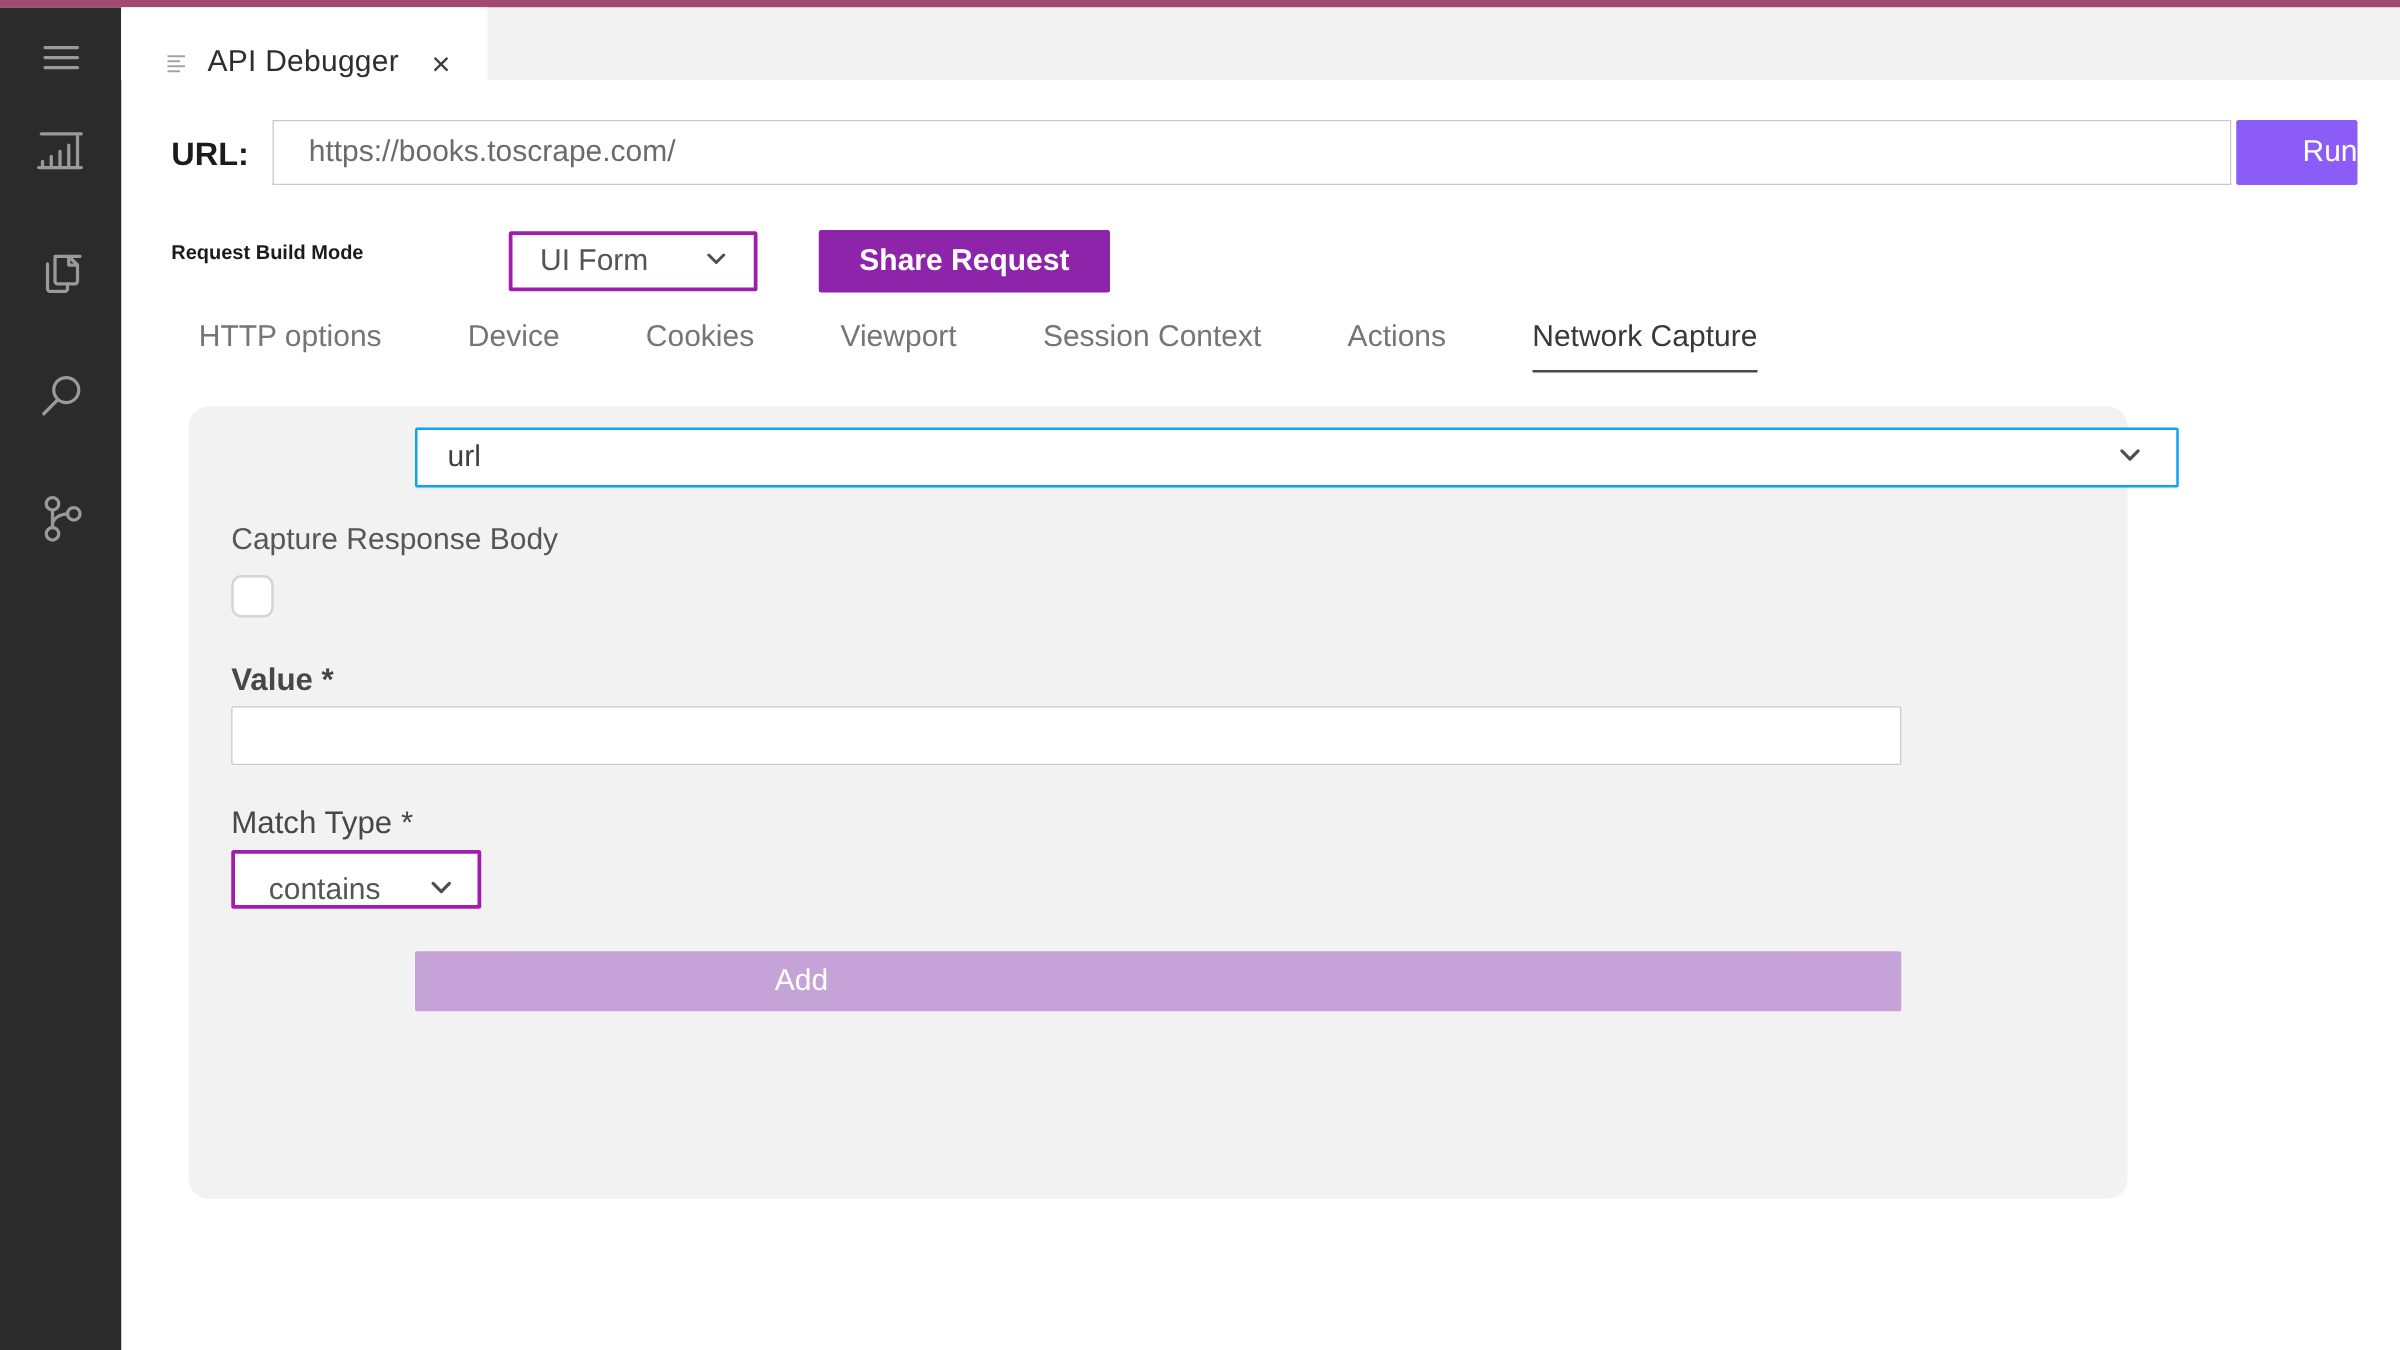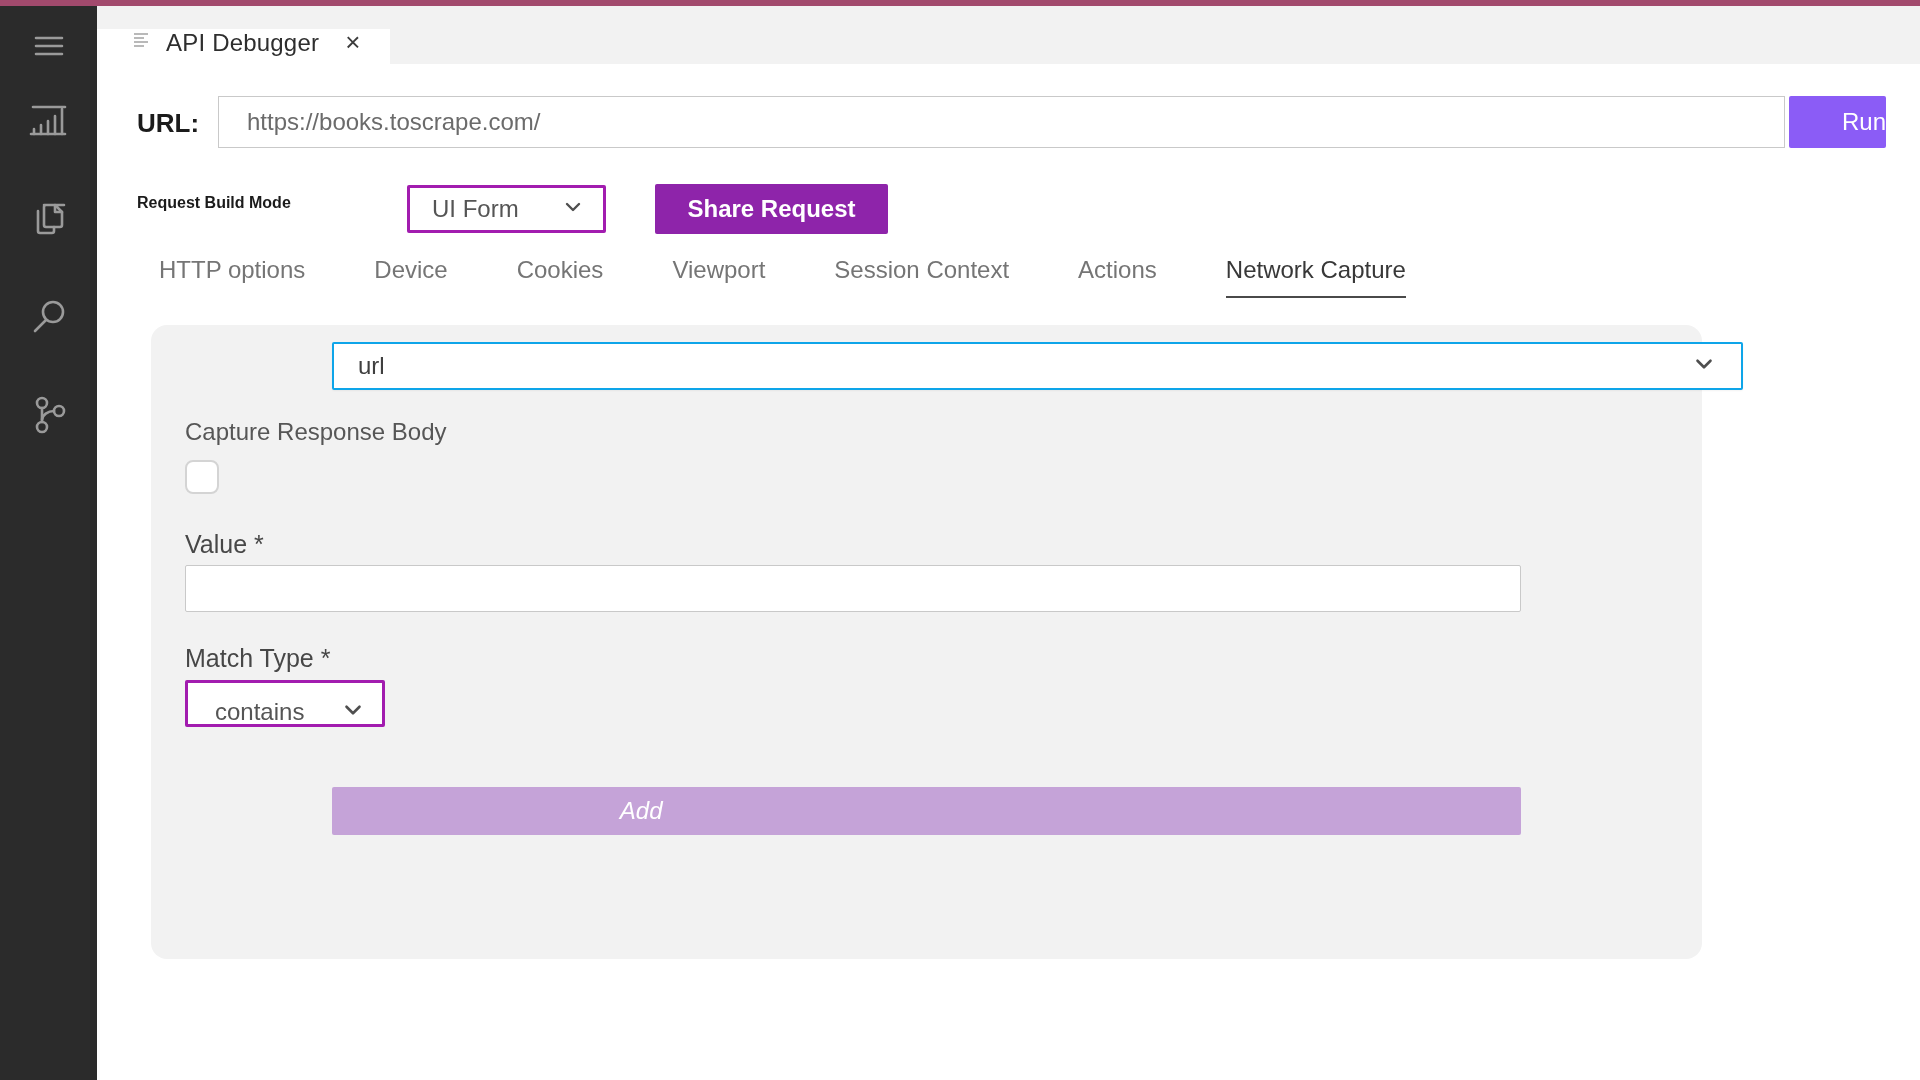--- a/index.html
+++ b/index.html
@@ -11,21 +11,21 @@
 
   
   .sidebar { position:absolute; left:0; top:6px; width:97px; height:1074px; background:#2b2b2b; }
   .side-icon { position:absolute; left:26px; width:46px; height:46px; display:flex;
                align-items:center; justify-content:center; cursor:pointer; }
   .side-icon svg { stroke:#9a9a9a; fill:none; stroke-width:2.6; stroke-linecap:round; stroke-linejoin:round; }
 
   
   .tabstrip { position:absolute; left:97px; top:6px; width:1823px; height:58px; background:#f2f2f2; }
   .tab { position:absolute; left:0; top:0; width:293px; height:58px; background:#ffffff;
-         display:flex; align-items:flex-start; padding-left:33px; cursor:pointer;margin-top:23px; }
+         display:flex; align-items:flex-end; padding-left:33px; cursor:pointer; }
   .tab-icon { width:24px; height:24px; margin-right:12px; display:flex; align-items:center; }
   .tab-icon svg { stroke:#a3a3a3; stroke-width:1.6; }
   .tab-title { font-size:24px; color:#2e2e2e; letter-spacing:.2px; }
   .tab-close { margin-left:26px; font-size:26px; color:#3c3c3c; line-height:1; cursor:pointer; }
 
   
   .url-label { position:absolute; left:137px; top:108px; font-size:26px; font-weight:bold; color:#1b1b1b; }
   .url-input { position:absolute; left:218px; top:96px; width:1567px; height:52px;
                border:1px solid #c9c9c9; background:#fff; font-size:24px; color:#6b6b6b;
                padding-left:28px; font-family:"Liberation Sans", sans-serif; outline:none; }
@@ -52,28 +52,28 @@
 
   
   .panel { position:absolute; left:151px; top:325px; width:1551px; height:634px;
            background:#f2f2f2; border-radius:16px; }
   .field-select { position:absolute; left:181px; top:17px; width:1411px; height:48px;
                   padding:0 24px; border:2px solid #0ea5e9; box-shadow:0 1px 2px rgba(0,0,0,.05); }
   .field-select .sel-text { color:#3f3f3f; }
   .crb-label { position:absolute; left:34px; top:93px; font-size:24px; color:#565656; }
   .checkbox { position:absolute; left:34px; top:135px; width:34px; height:34px; background:#fff;
               border:2px solid #d4d4d4; border-radius:8px; cursor:pointer; }
-  .value-label { position:absolute; left:34px; top:205px; font-size:25px; font-weight:normal; color:#474747; }
+  .value-label { position:absolute; left:34px; top:205px; font-size:25px; font-weight:bold; color:#474747; }
   .value-input { position:absolute; left:34px; top:240px; width:1336px; height:47px;
                  border:1px solid #c9c9c9; border-radius:2px; background:#fff; font-size:24px;
                  color:#444; padding-left:18px; font-family:"Liberation Sans", sans-serif; outline:none; }
   .match-label { position:absolute; left:34px; top:319px; font-size:25px; font-weight:normal; color:#474747; }
   .match-select { position:absolute; left:34px; top:355px; width:200px; height:47px; padding:17px 16px 0 27px; }
-  .add-btn { position:absolute; left:181px; top:462px; width:1189px; height:48px; background:#c5a3d8;
-             border:none; border-radius:2px; cursor:pointer;font-style:italic; }
+  .add-btn { position:absolute; left:181px; top:436px; width:1189px; height:48px; background:#c5a3d8;
+             border:none; border-radius:2px; cursor:pointer; }
   .add-btn span { position:absolute; left:26%; top:50%; transform:translate(-50%,-50%);
                   color:#ffffff; font-size:24px; font-family:"Liberation Sans", sans-serif; }
 </style>
 </head>
 <body>
 
 <div class="topbar"></div>
 
 <div class="sidebar">
   <div class="side-icon" style="top:17px;">

